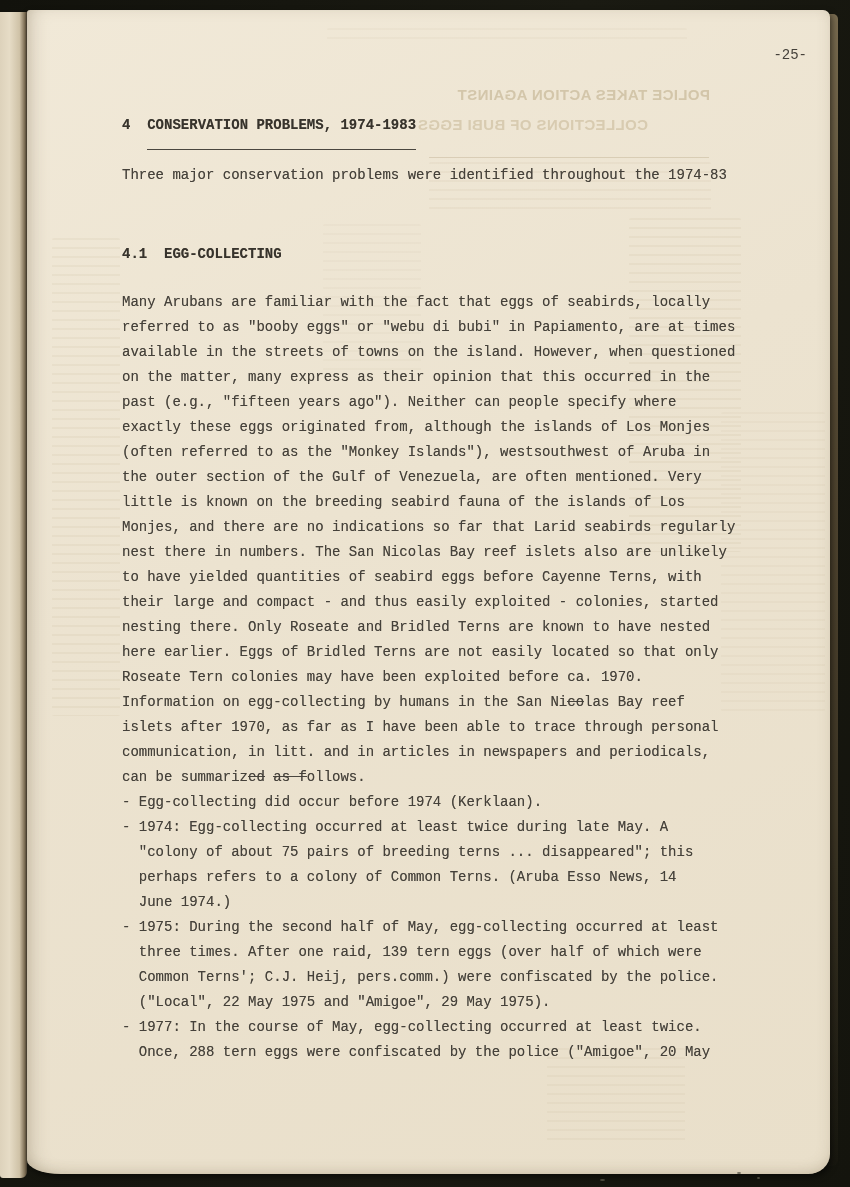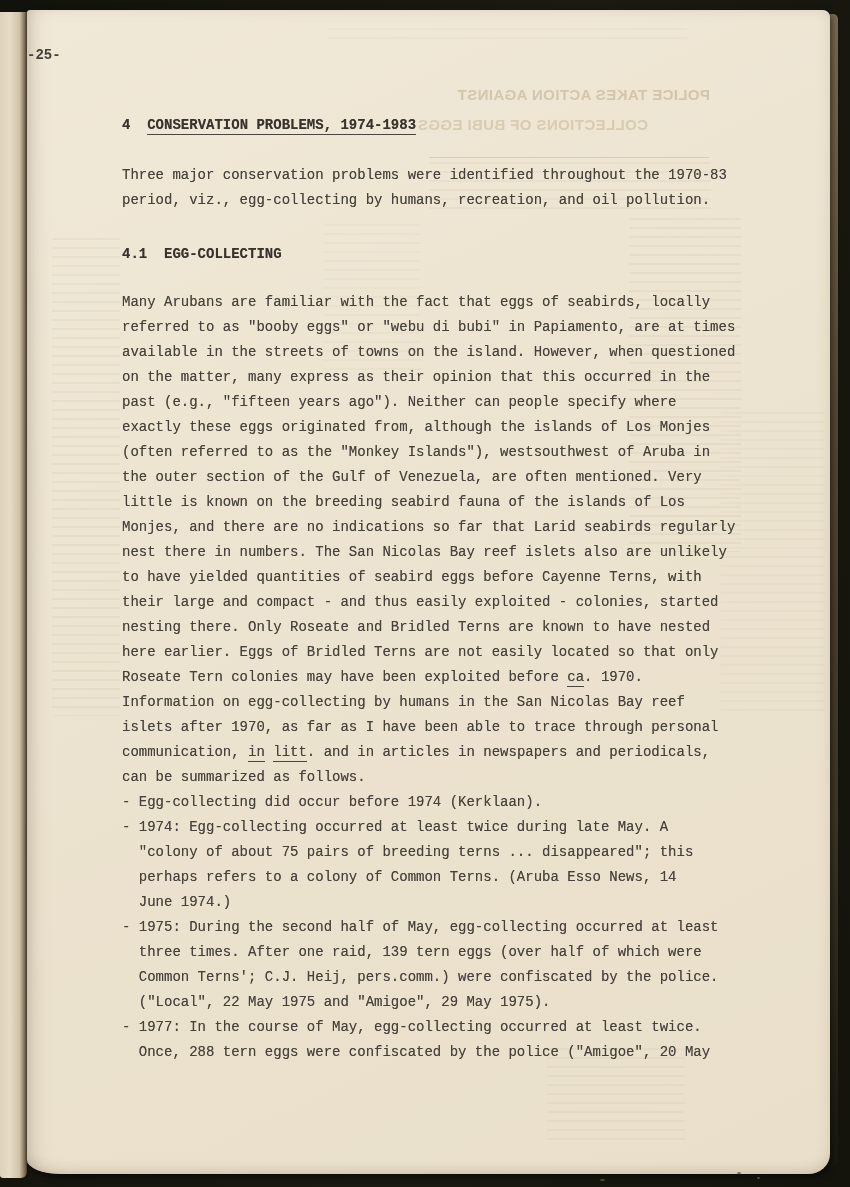--- a/index.html
+++ b/index.html
@@ -33,25 +33,25 @@
                inset -4px -6px 16px -8px rgba(120,102,70,.30),
                2px 3px 6px rgba(0,0,0,.5);
   }
   
   .doc-block {
     position:absolute; left:95px; color:#45413a;
     font-size:14px; white-space:pre;
   }
   .tline { height:25px; line-height:25px; }
   .tline span { text-shadow:0 0 .5px rgba(69,65,58,.55); }
-  .tline .u { border-bottom:1.4px solid #4a463f; padding-bottom:1px; }
+  .tline .u { border-bottom:1.4px solid #4a463f; padding-bottom:16px; }
   .heading .tline span { font-weight:bold; color:#37332c; }
   .page-number {
     position:absolute; left:0; top:33px; width:780px; height:25px;
-    line-height:25px; text-align:left; font-size:14px; color:#45413a;font-weight:bold;
+    line-height:25px; text-align:right; font-size:14px; color:#45413a;
   }
   
   .bleed-headline {
     position:absolute; left:393px; top:70px; width:290px;
     transform:scaleX(-1);
     font-family:"Liberation Sans", sans-serif; font-weight:bold;
     font-size:15px; letter-spacing:.4px; line-height:30px;
     color:rgba(184,165,127,.50); text-transform:uppercase;
     filter:blur(.45px); white-space:nowrap;
   }
@@ -86,21 +86,21 @@
     <div class="bleed-col" style="left:402px; top:152px; width:282px; height:52px; opacity:.5;"></div>
     <div class="bleed-col" style="left:25px;  top:228px; width:68px;  height:478px;"></div>
     <div class="bleed-col" style="left:602px; top:208px; width:112px; height:334px;"></div>
     <div class="bleed-col" style="left:694px; top:402px; width:104px; height:300px; opacity:.35;"></div>
     <div class="bleed-col" style="left:296px; top:214px; width:98px;  height:152px; opacity:.3;"></div>
     <div class="bleed-col" style="left:520px; top:1038px; width:138px; height:98px; opacity:.45;"></div>
 
     <div class="page-number">-25-</div>
 
     <div class="doc-block heading" style="top:103px;"><div class="tline"><span>4  </span><span class="u">CONSERVATION PROBLEMS, 1974-1983</span></div></div>
-    <div class="doc-block" style="top:153px;"><div class="tline"><span>Three major conservation problems were identified throughout the 1970-83</span></div><div class="tline"><span>period, viz., egg-collecting by humans, recreation, and oil pollution.</span></div></div>
+    <div class="doc-block" style="top:153px;"><div class="tline"><span>Three major conservation problems were identified throughout the 1974-83</span></div></div>
     <div class="doc-block heading" style="top:232px;text-align:center;"><div class="tline"><span>4.1  EGG-COLLECTING</span></div></div>
     <div class="doc-block" style="top:280px;"><div class="tline"><span>Many Arubans are familiar with the fact that eggs of seabirds, locally</span></div><div class="tline"><span>referred to as "booby eggs" or "webu di bubi" in Papiamento, are at times</span></div><div class="tline"><span>available in the streets of towns on the island. However, when questioned</span></div><div class="tline"><span>on the matter, many express as their opinion that this occurred in the</span></div><div class="tline"><span>past (e.g., "fifteen years ago"). Neither can people specify where</span></div><div class="tline"><span>exactly these eggs originated from, although the islands of Los Monjes</span></div><div class="tline"><span>(often referred to as the "Monkey Islands"), westsouthwest of Aruba in</span></div><div class="tline"><span>the outer section of the Gulf of Venezuela, are often mentioned. Very</span></div><div class="tline"><span>little is known on the breeding seabird fauna of the islands of Los</span></div><div class="tline"><span>Monjes, and there are no indications so far that Larid seabirds regularly</span></div><div class="tline"><span>nest there in numbers. The San Nicolas Bay reef islets also are unlikely</span></div><div class="tline"><span>to have yielded quantities of seabird eggs before Cayenne Terns, with</span></div><div class="tline"><span>their large and compact - and thus easily exploited - colonies, started</span></div><div class="tline"><span>nesting there. Only Roseate and Bridled Terns are known to have nested</span></div><div class="tline"><span>here earlier. Eggs of Bridled Terns are not easily located so that only</span></div><div class="tline"><span>Roseate Tern colonies may have been exploited before </span><span class="u">ca</span><span>. 1970.</span></div><div class="tline"><span>Information on egg-collecting by humans in the San Nicolas Bay reef</span></div><div class="tline"><span>islets after 1970, as far as I have been able to trace through personal</span></div><div class="tline"><span>communication, </span><span class="u">in</span><span> </span><span class="u">litt</span><span>. and in articles in newspapers and periodicals,</span></div><div class="tline"><span>can be summarized as follows.</span></div><div class="tline"><span>- Egg-collecting did occur before 1974 (Kerklaan).</span></div><div class="tline"><span>- 1974: Egg-collecting occurred at least twice during late May. A</span></div><div class="tline"><span>  "colony of about 75 pairs of breeding terns ... disappeared"; this</span></div><div class="tline"><span>  perhaps refers to a colony of Common Terns. (Aruba Esso News, 14</span></div><div class="tline"><span>  June 1974.)</span></div><div class="tline"><span>- 1975: During the second half of May, egg-collecting occurred at least</span></div><div class="tline"><span>  three times. After one raid, 139 tern eggs (over half of which were</span></div><div class="tline"><span>  Common Terns'; C.J. Heij, pers.comm.) were confiscated by the police.</span></div><div class="tline"><span>  ("Local", 22 May 1975 and "Amigoe", 29 May 1975).</span></div><div class="tline"><span>- 1977: In the course of May, egg-collecting occurred at least twice.</span></div><div class="tline"><span>  Once, 288 tern eggs were confiscated by the police ("Amigoe", 20 May</span></div></div>
 
   </div>
 
   <span class="speck" style="left:737px; top:1172px; width:4px; height:2px;"></span>
   <span class="speck" style="left:757px; top:1177px; width:3px; height:2px;"></span>
   <span class="speck" style="left:600px; top:1179px; width:5px; height:2px;"></span>
 </div>
 

